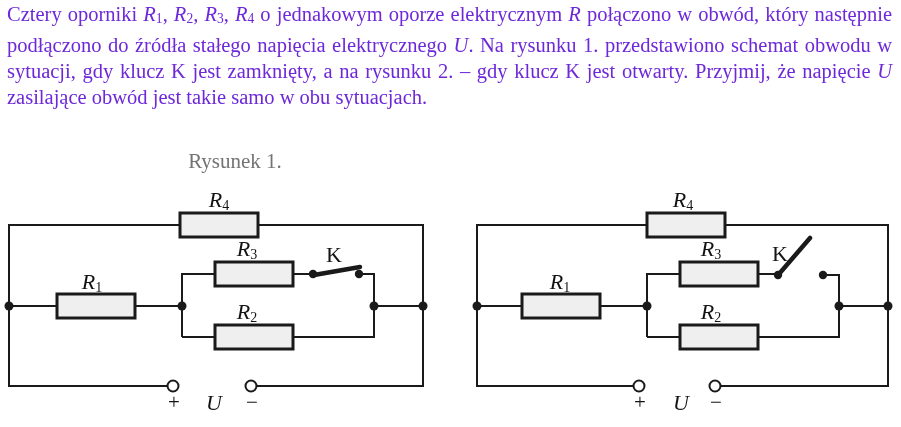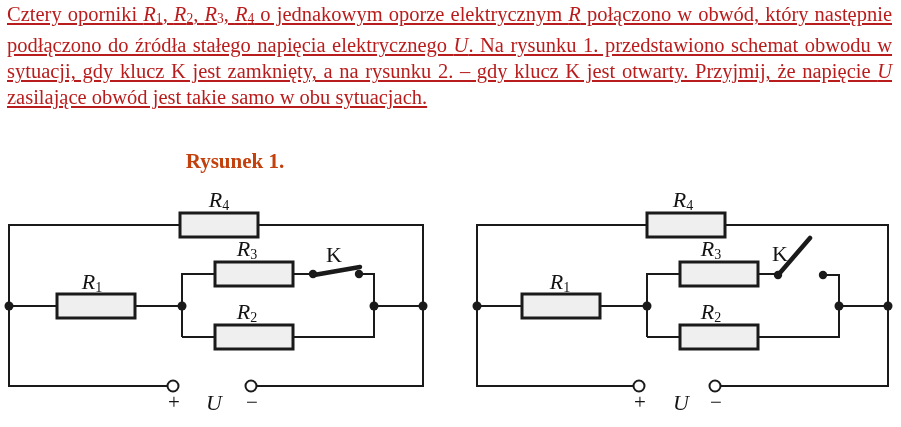--- a/index.html
+++ b/index.html
@@ -2,27 +2,27 @@
 <html><head>
 <meta charset="utf-8">
 <style>
   html,body { margin:0; padding:0; background:#ffffff; }
   .page {
     position:relative; width:901px; height:427px; background:#ffffff;
     font-family:"Liberation Serif", serif; color:#151515; overflow:hidden;
   }
   .intro {
     position:absolute; top:1px; left:7px; width:885px; margin:0;
-    font-size:20.5px; line-height:26px; text-align:justify; color:#b91c1c;text-decoration:underline;
+    font-size:20.5px; line-height:26px; text-align:justify; color:#6d28d9;
   }
   .it { font-style:italic; }
   .sub { font-size:0.66em; vertical-align:-0.18em; }
   .fig-title {
     position:absolute; top:149px; width:170px; text-align:center;
-    font-size:21px; color:#c2410c;font-weight:bold;
+    font-size:21px; color:#737373;
   }
   #fig1-title { left:150px; }
   #fig2-title { left:616px; }
   svg.circuit { position:absolute; top:190px; }
   #fig1-svg { left:0; }
   #fig2-svg { left:450px; }
 
   .wire  { stroke:#1a1a1a; stroke-width:2; fill:none; }
   .res   { fill:#efefef; stroke:#1a1a1a; stroke-width:3; }
   .dot   { fill:#1a1a1a; stroke:none; }

